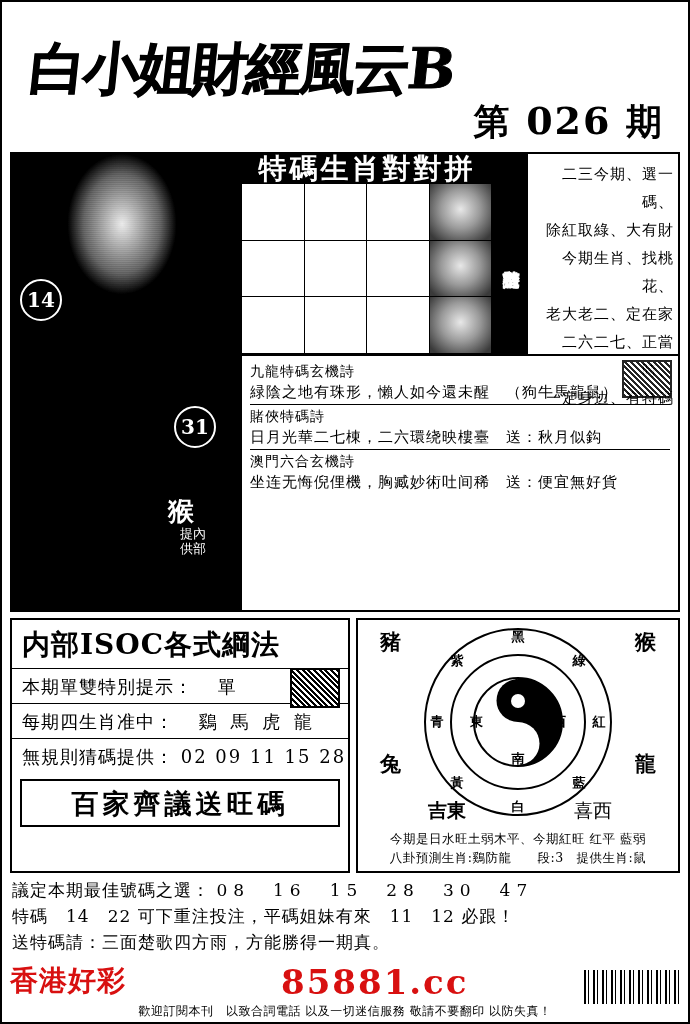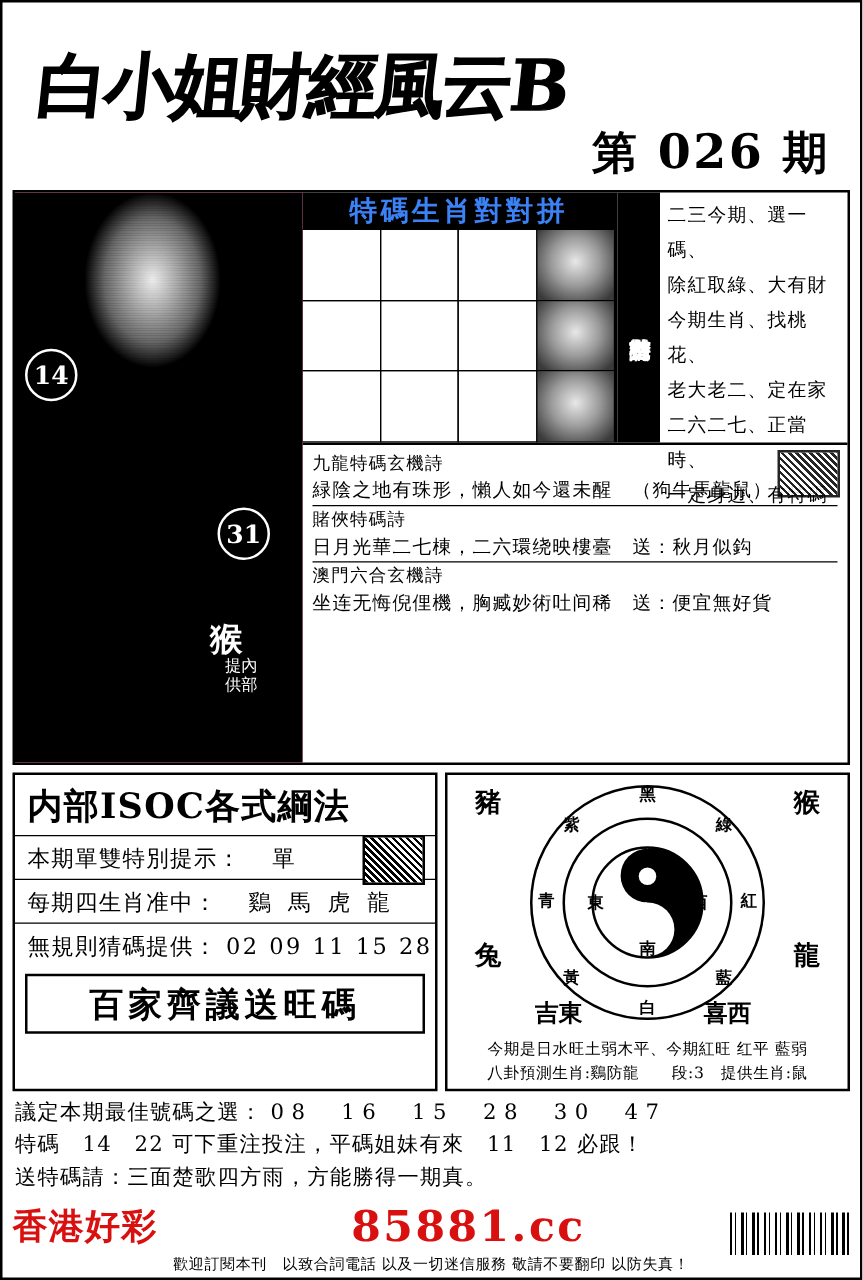--- a/index.html
+++ b/index.html
@@ -83,22 +83,22 @@
   }
   .zodiac-sub{
     position:absolute;left:168px;top:372px;
     color:#fff;font-size:13px;line-height:15px;text-align:center;
     font-family:"DejaVu Serif","Liberation Serif",serif;
   }
   .right-col{flex:1;display:flex;flex-direction:column;min-width:0;}
   .rc-top{display:flex;height:200px;border-bottom:2px solid #000;}
   .match-box{flex:1;border-right:2px solid #000;display:flex;flex-direction:column;min-width:0;}
   .match-title{
-    height:30px;background:#000;color:#3b82f6;
-    font-size:22px;font-weight:bold;letter-spacing:3px;
+    height:30px;background:#000;color:#ffffff;
+    font-size:28px;font-weight:bold;letter-spacing:3px;
     display:flex;align-items:center;justify-content:center;
     font-family:Liberation Mono, monospace;
   }
   .match-grid{
     flex:1;display:grid;
     grid-template-columns:repeat(4,1fr);
     grid-template-rows:repeat(3,1fr);
   }
   .match-grid div{border:1px solid #000;margin:-1px 0 0 -1px;}
   .match-grid .pic{
@@ -112,23 +112,24 @@
   .couplet-label{
     width:34px;background:#000;color:#fff;
     font-size:17px;font-weight:bold;line-height:1.25;
     text-align:center;padding-top:6px;
     font-family:"DejaVu Serif","Liberation Serif",serif;
     writing-mode:vertical-rl;
     display:flex;align-items:center;justify-content:center;
   }
   .couplet-lines{
     flex:1;padding:6px 4px 0 6px;
-    font-family:Liberation Mono, monospace;
+    font-family:Liberation Serif, serif;
     font-size:15px;line-height:28px;
     letter-spacing:1px;
+    text-align:right;
   }
   .rc-bottom{flex:1;padding:4px 8px 0 8px;font-family:"DejaVu Serif","Liberation Serif",serif;position:relative;}
   .poem{padding:2px 0 1px 0;border-bottom:1px solid #000;}
   .poem:last-child{border-bottom:none;}
   .poem .t{font-size:14px;line-height:19px;letter-spacing:1px;}
   .poem .c{font-size:15px;line-height:22px;letter-spacing:1px;}
   .seal{
     position:absolute;right:6px;top:4px;
     width:46px;height:34px;
     background:
@@ -173,21 +174,21 @@
     flex:1;margin-left:6px;border:2px solid #000;box-sizing:border-box;
     position:relative;
     font-family:"DejaVu Serif","Liberation Serif",serif;
   }
   .bg-corner{position:absolute;font-size:21px;font-weight:bold;}
   .bg-tl{left:22px;top:8px;}
   .bg-tr{right:22px;top:8px;}
   .bg-bl{left:22px;top:130px;}
   .bg-br{right:22px;top:130px;}
   .bg-lbl{left:70px;top:178px;font-size:19px;font-weight:bold;}
-  .bg-rbl{right:77px;top:178px;font-size:19px;font-weight:bold;}
+  .bg-rbl{right:66px;top:178px;font-size:19px;font-weight:normal;}
   .wheel{
     position:absolute;left:50%;top:8px;transform:translateX(-50%);
     width:188px;height:188px;
   }
   .wheel .ring{
     position:absolute;inset:0;border-radius:50%;
     border:2px solid #000;
   }
   .wheel .ring2{position:absolute;inset:26px;border-radius:50%;border:2px solid #000;}
   .wheel .taiji{

